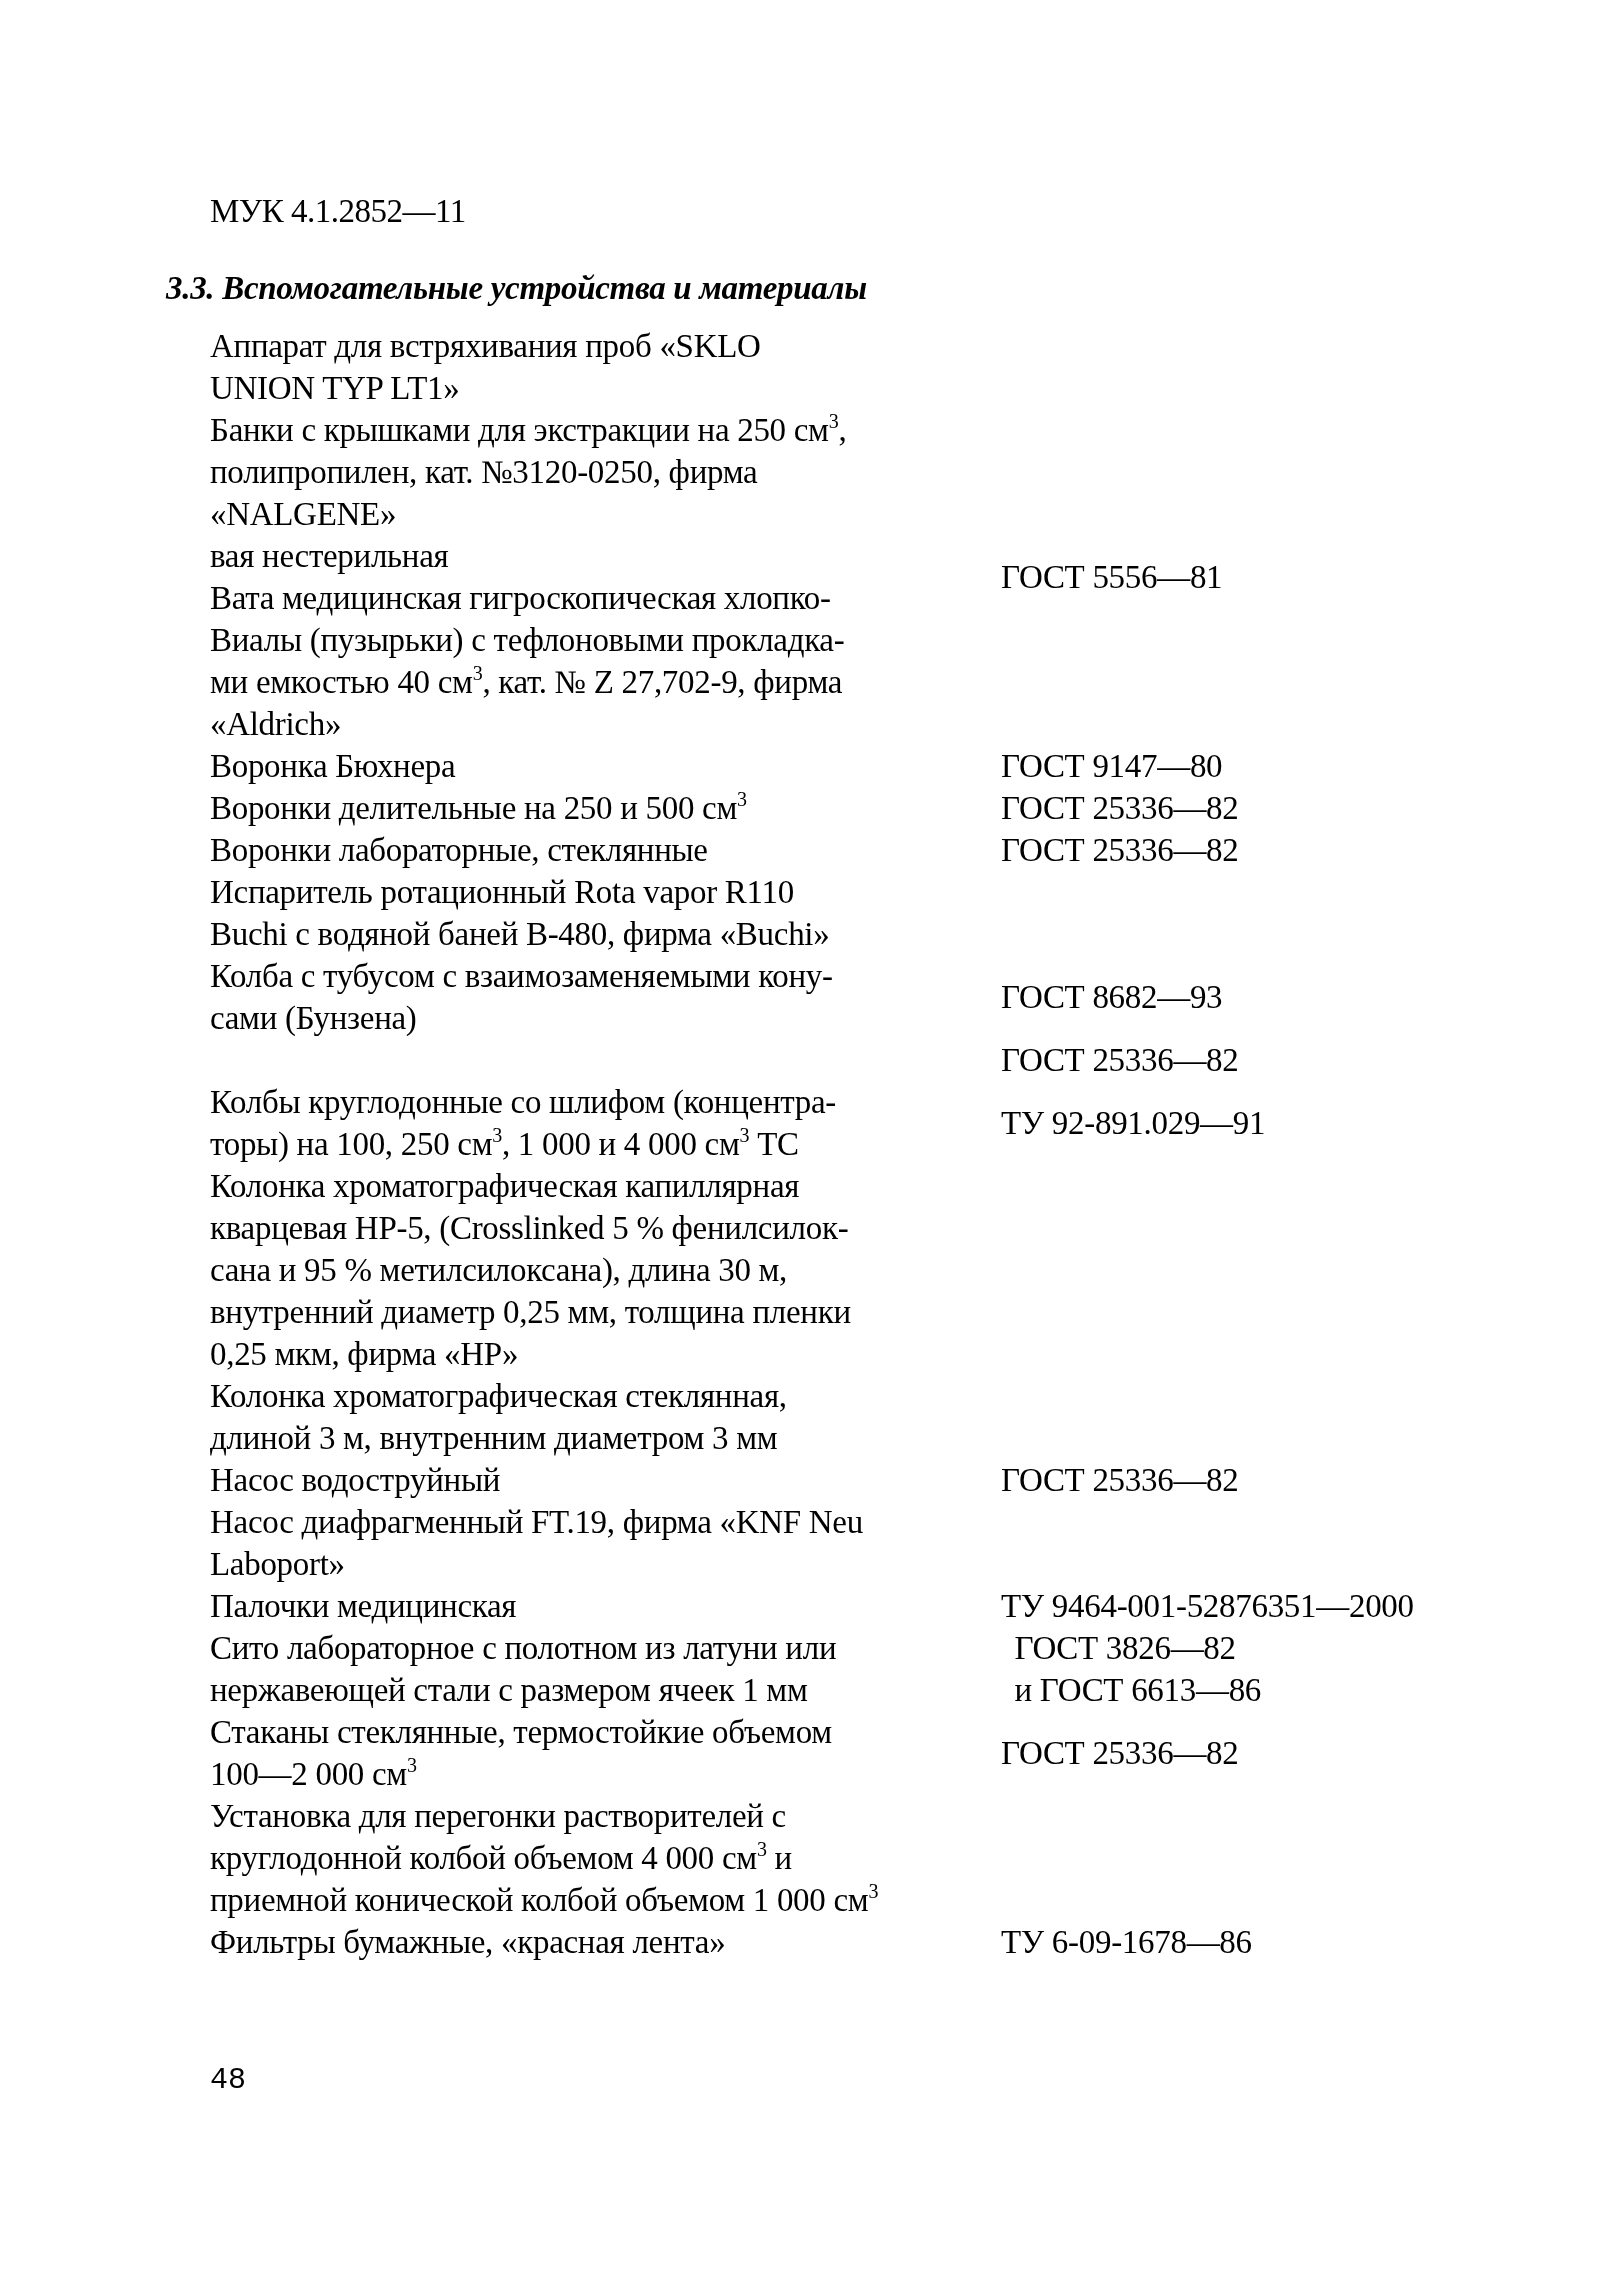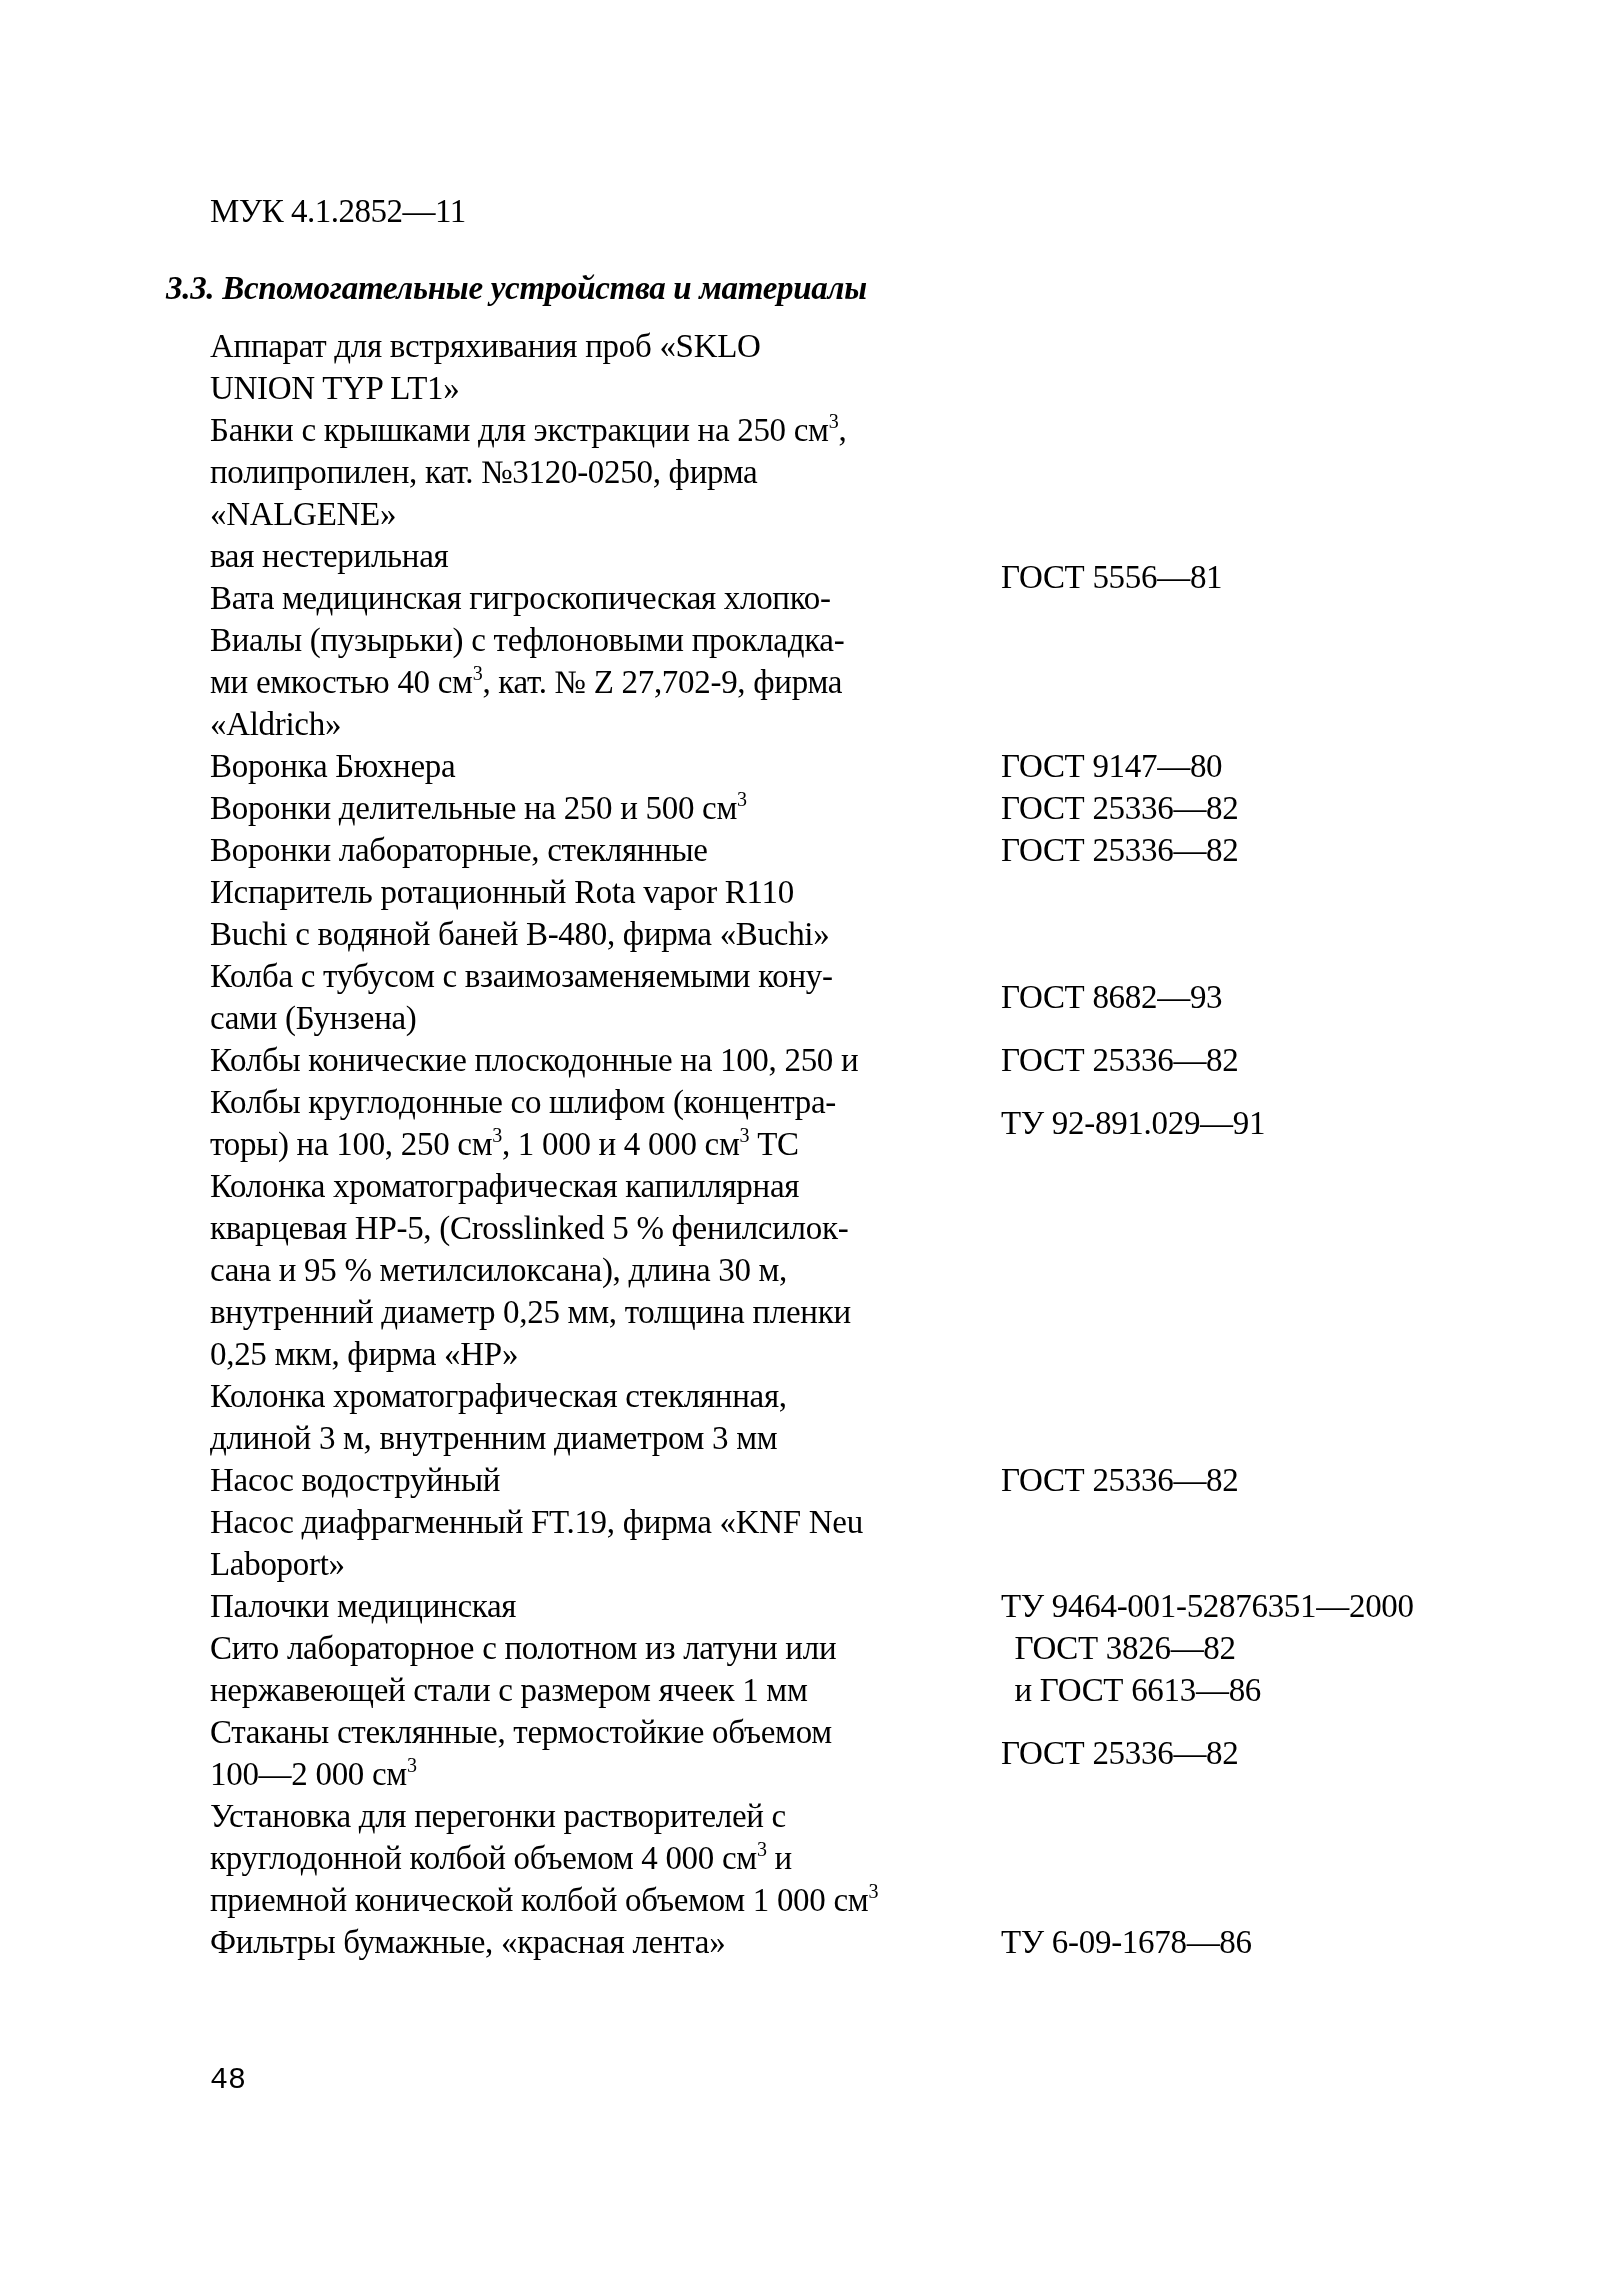--- a/index.html
+++ b/index.html
@@ -95,21 +95,20 @@
       <div class="item-text">
         <span class="line">Колба с тубусом с взаимозаменяемыми кону-</span>
         <span class="line">сами (Бунзена)</span>
       </div>
       <div class="std">
         <span>ГОСТ 8682—93</span>
       </div>
     </div>
     <div class="row">
       <div class="item-text">
-        <span class="line">Колбы конические плоскодонные на 100, 250 и</span>
       </div>
       <div class="std">
         <span>ГОСТ 25336—82</span>
       </div>
     </div>
     <div class="row">
       <div class="item-text">
         <span class="line">Колбы круглодонные со шлифом (концентра-</span>
         <span class="line">торы) на 100, 250 см<sup>3</sup>, 1 000 и 4 000 см<sup>3</sup> ТС</span>
       </div>

